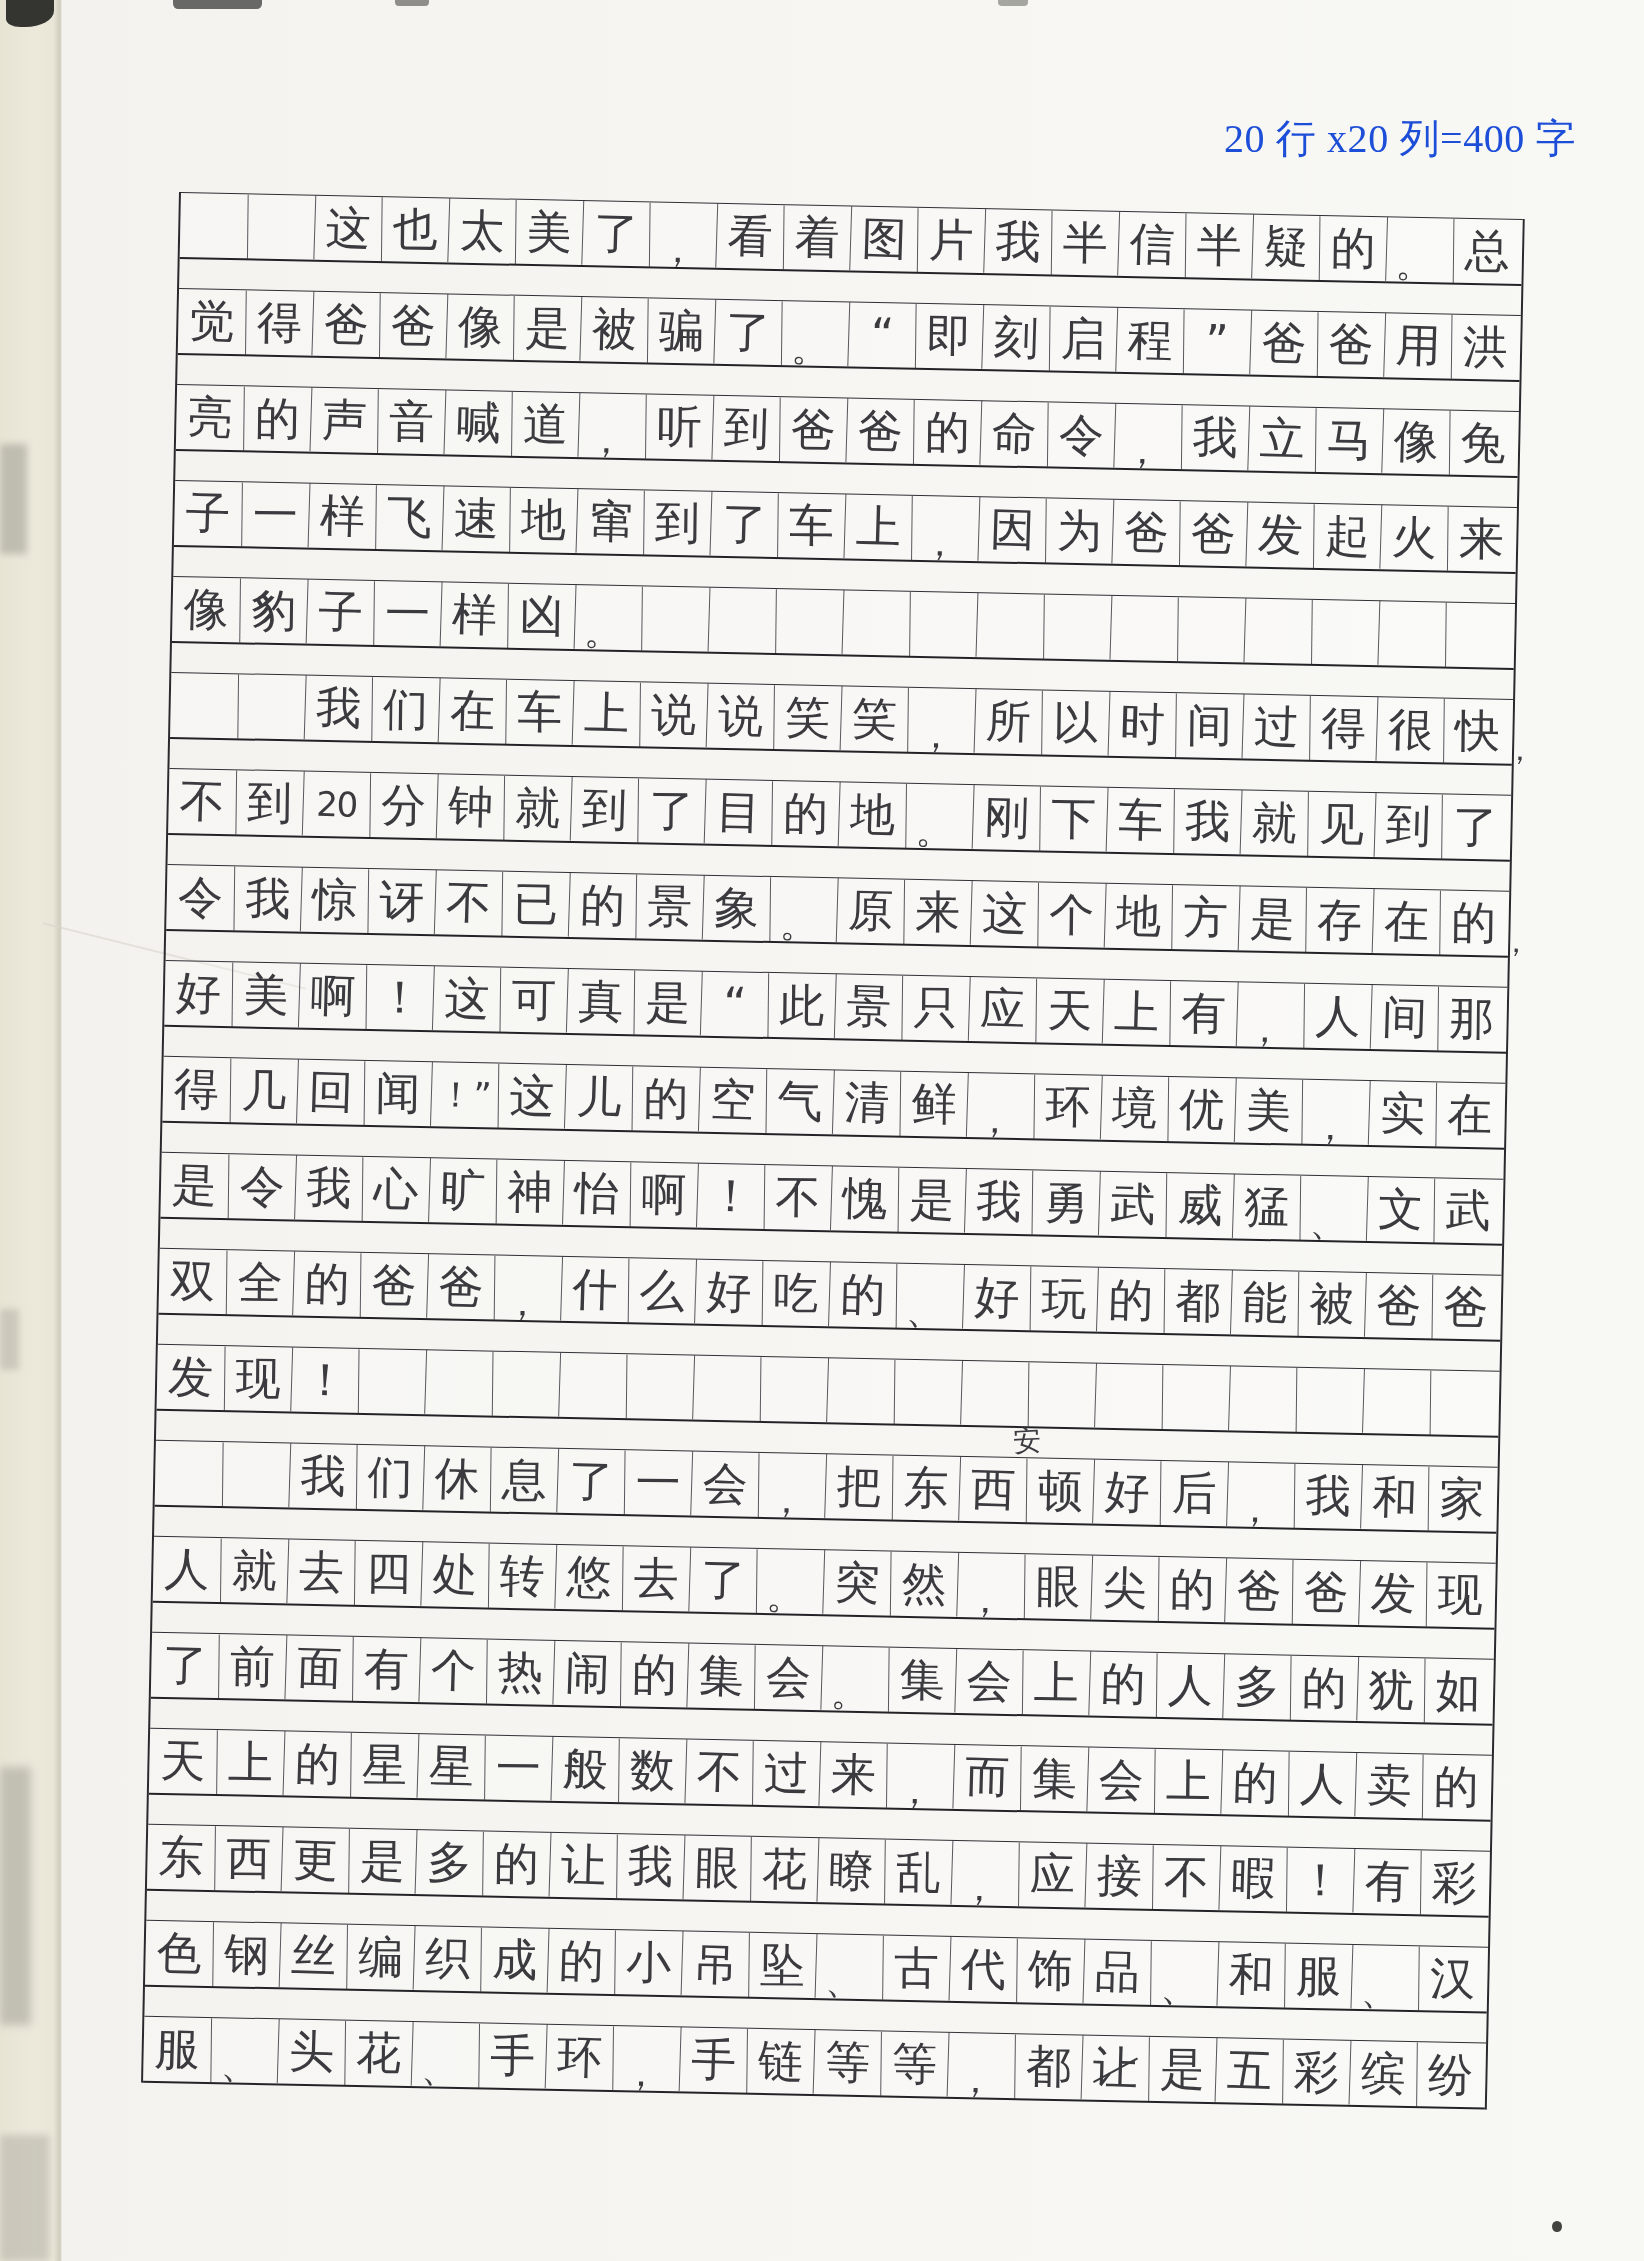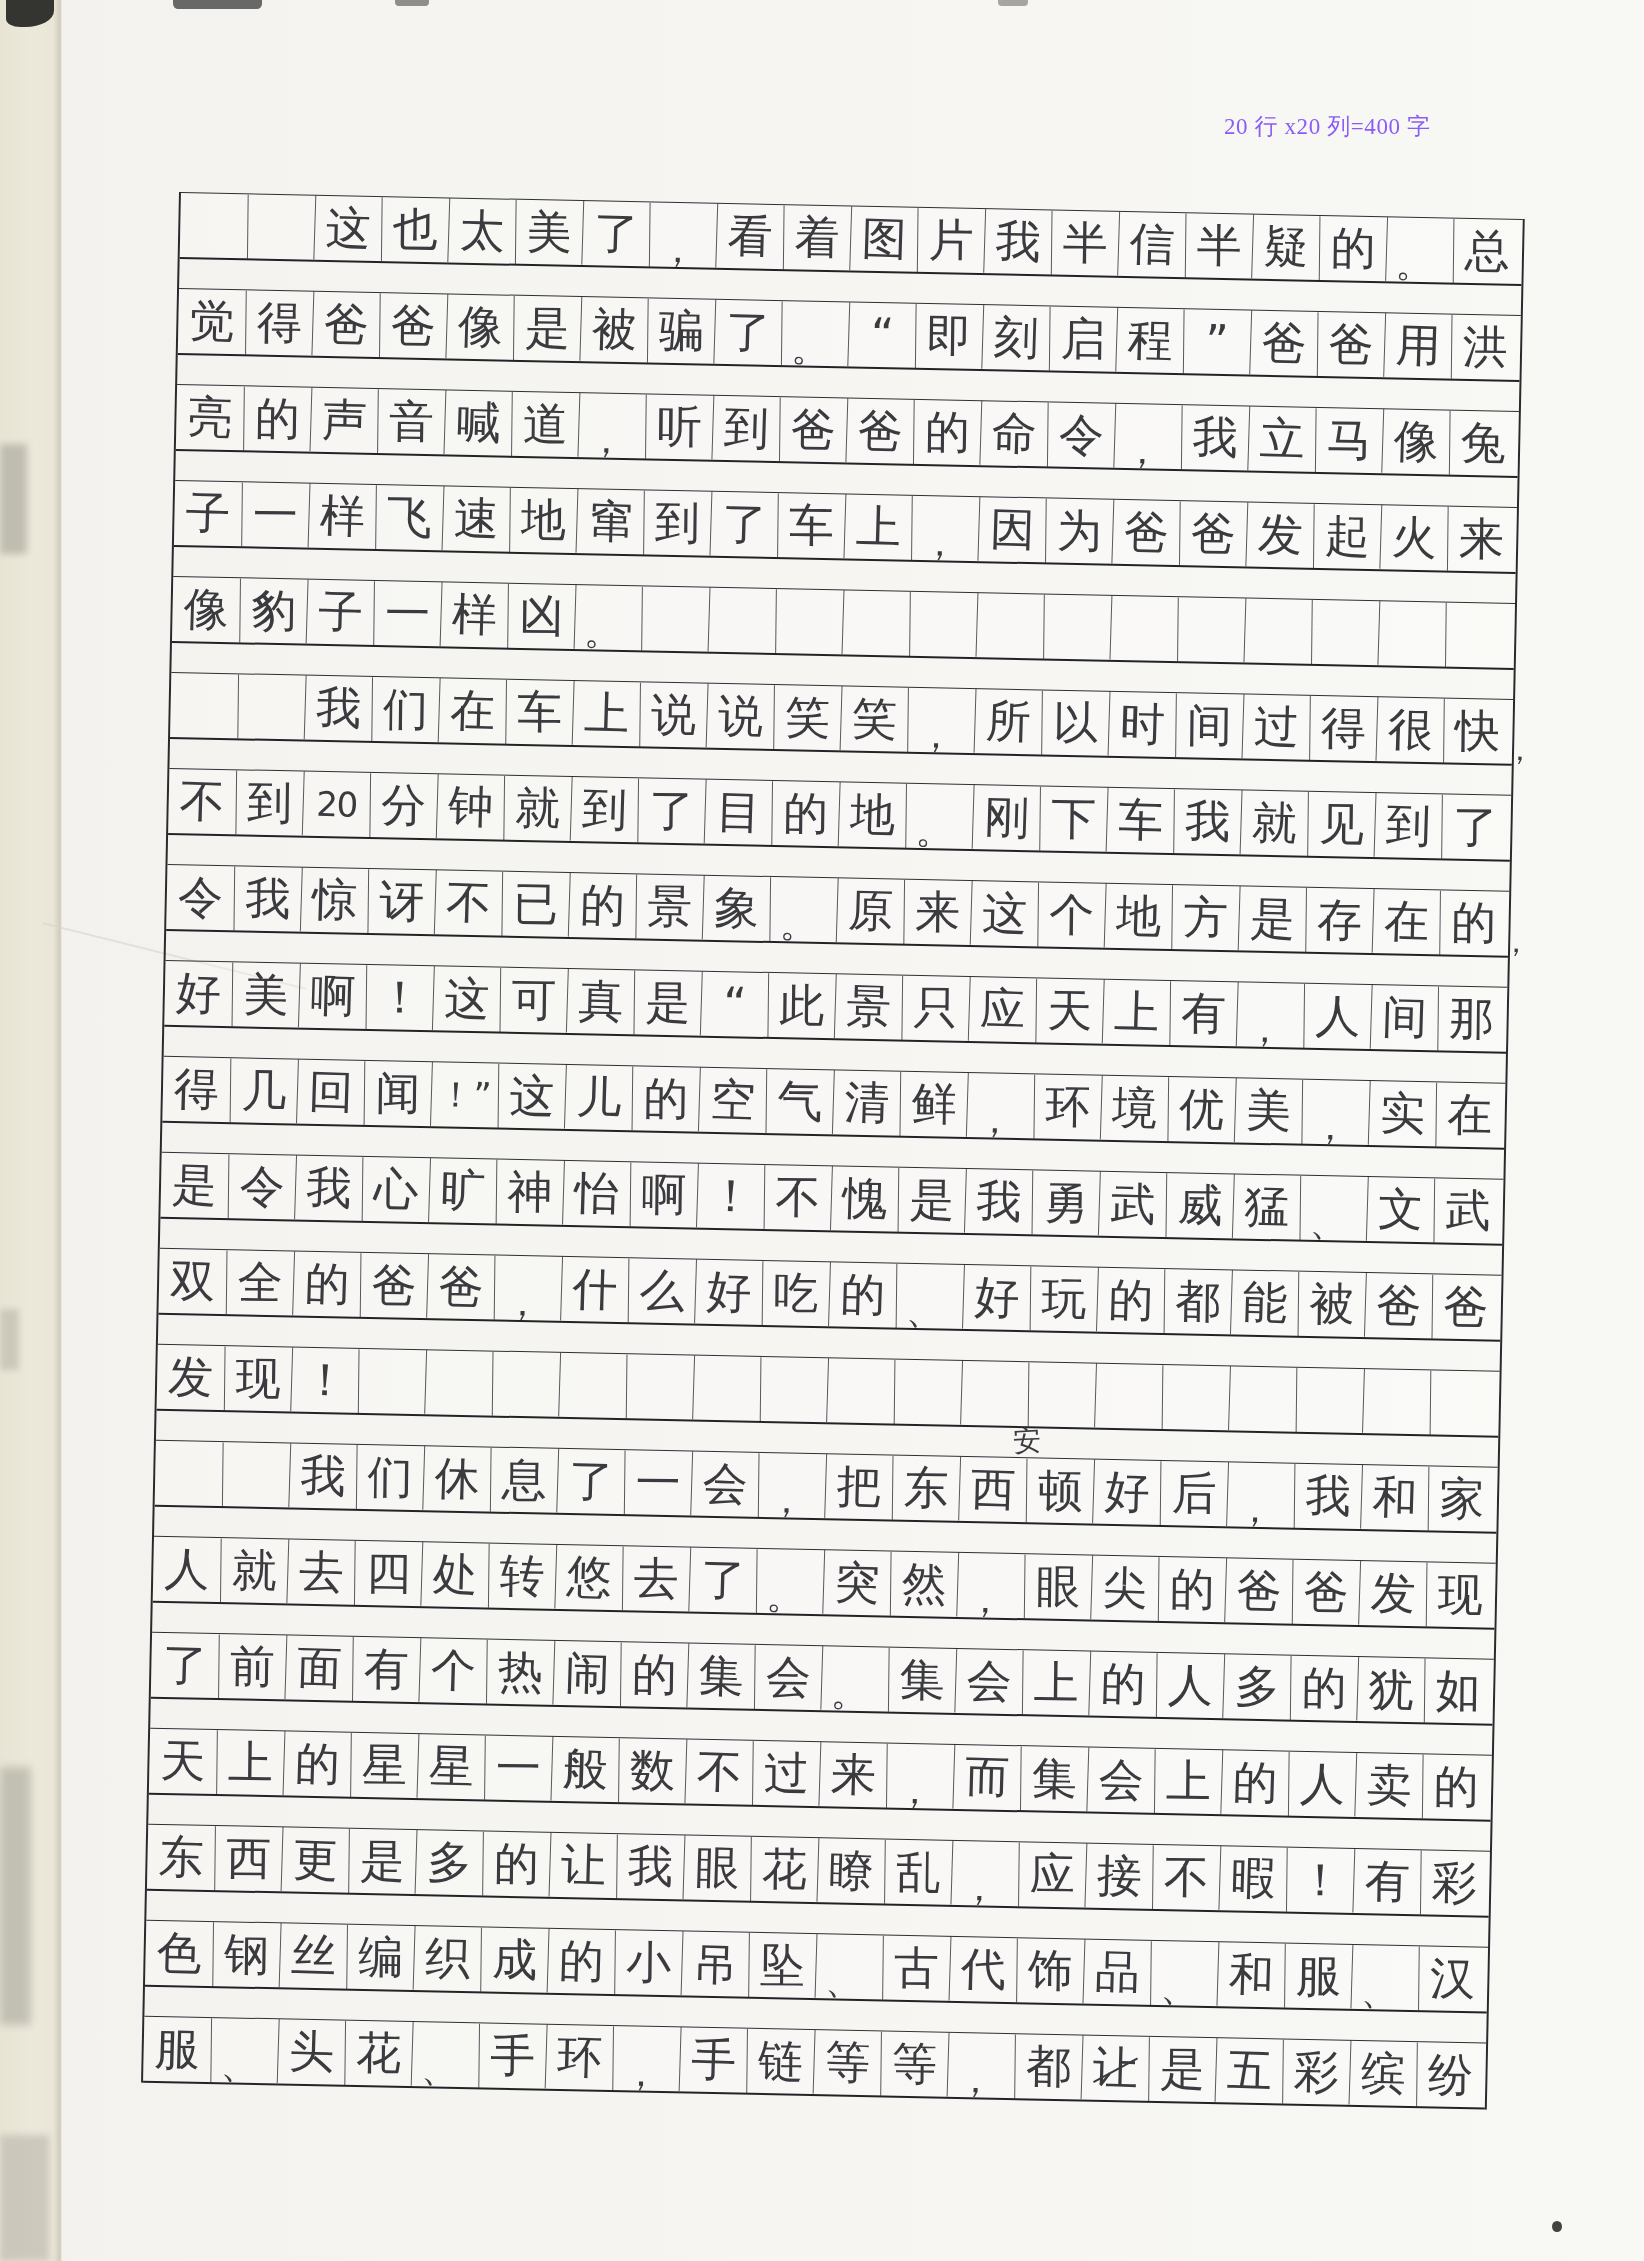--- a/index.html
+++ b/index.html
@@ -26,21 +26,21 @@
   .a-left1{left:0;top:444px;width:27px;height:110px;background:#8e8c82;opacity:.45;filter:blur(3.9px);}
   .a-left2{left:0;top:1309px;width:19.3px;height:61px;background:#97948a;opacity:.35;filter:blur(3.2px);}
   .a-left3{left:0;top:1767px;width:31px;height:258px;background:#8a887e;opacity:.4;filter:blur(4.5px);}
   .a-corner{left:0;top:2135px;width:49px;height:126px;background:#b3b0a5;opacity:.55;filter:blur(3.9px);}
   .a-dot{left:1552px;top:2221px;width:9.7px;height:11px;background:#22221f;border-radius:50%;opacity:.85;}
   .a-crease{left:39px;top:955px;width:271px;height:1.9px;background:#d8d5cb;opacity:.6;transform:rotate(14deg);filter:blur(0.6px);}
 
   .header-note{
     position:absolute;left:1224px;top:111px;
     font-family:"Liberation Serif","DejaVu Serif",serif;
-    font-size:23px;color:#8b5cf6;letter-spacing:0.6px;white-space:nowrap;
+    font-size:40px;color:#1d4ed8;letter-spacing:0.6px;white-space:nowrap;
   }
 
   .grid{
     position:absolute;left:179px;top:192px;width:1342px;
     transform:rotate(1.15deg);transform-origin:0 0;
     border-left:2.6px solid #2a2a2e;border-right:2.6px solid #2a2a2e;
     box-sizing:content-box;
   }
   .row{
     position:relative;height:64px;margin-bottom:29px;

